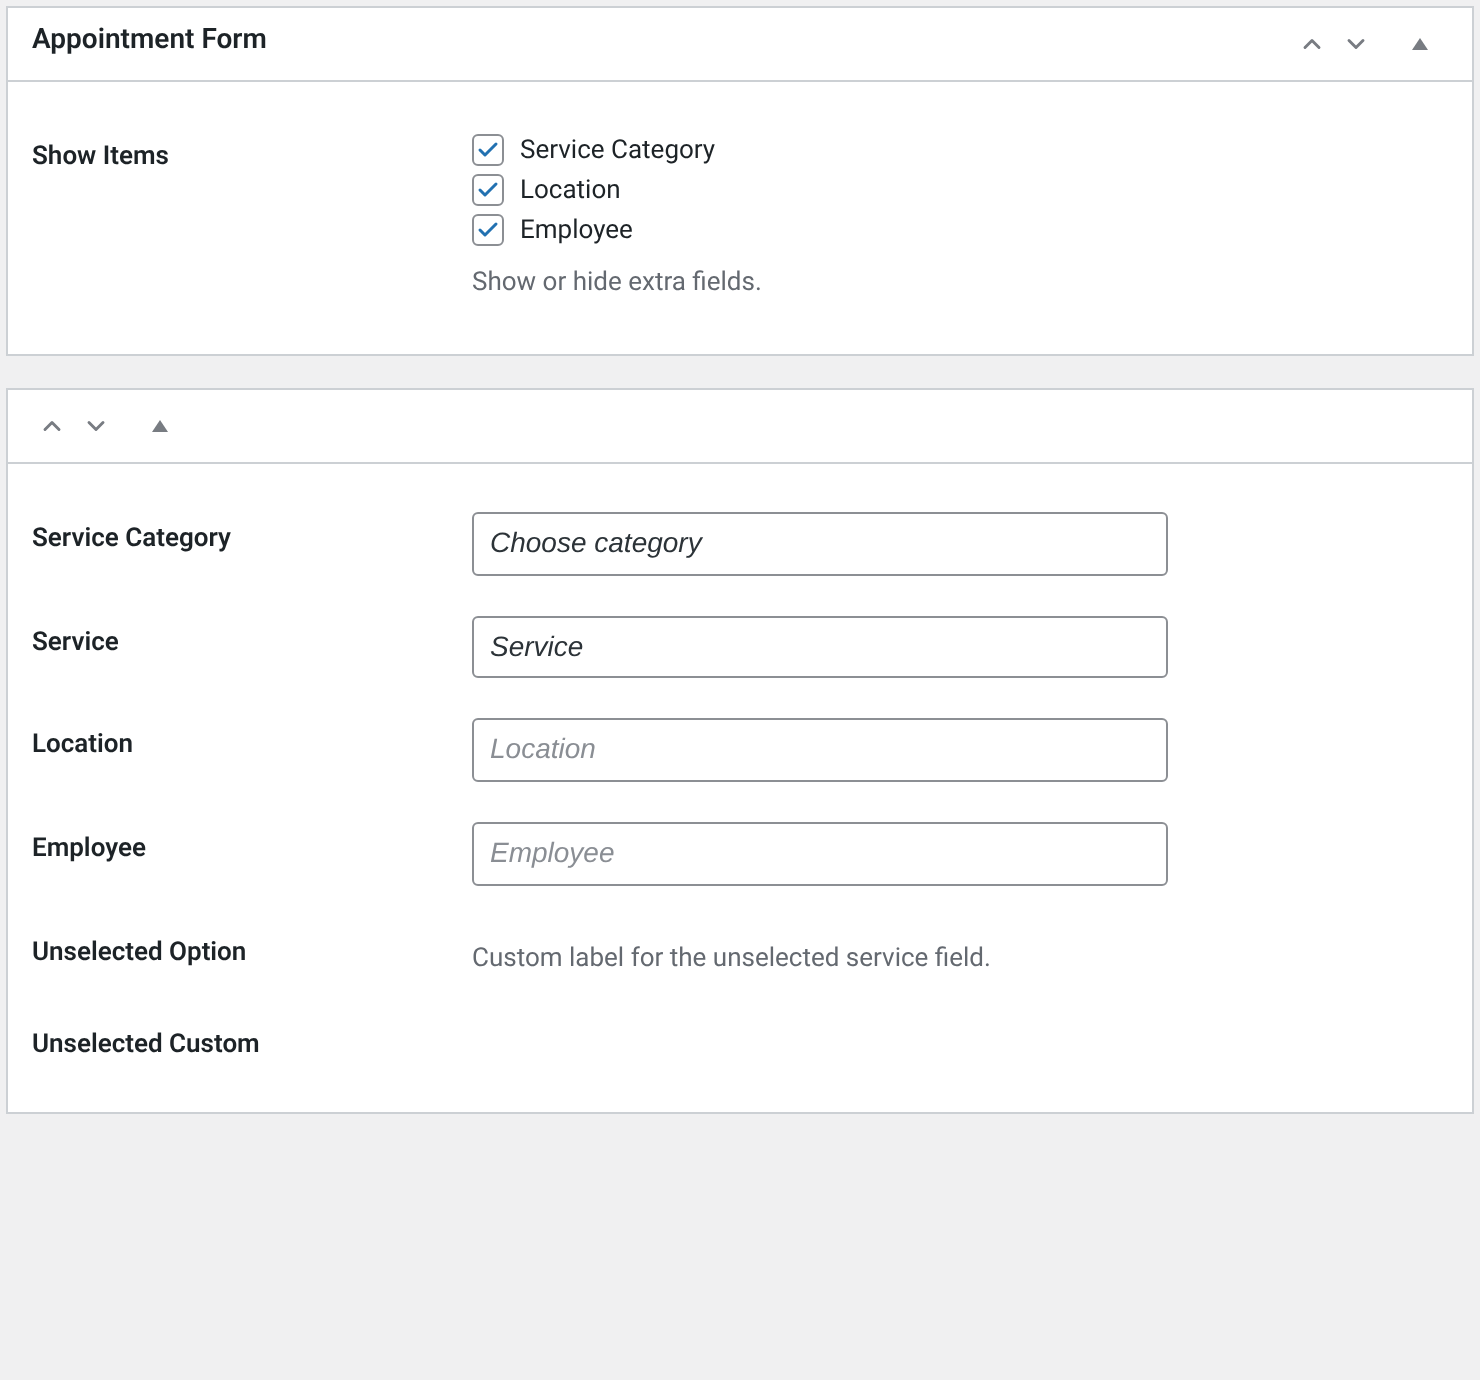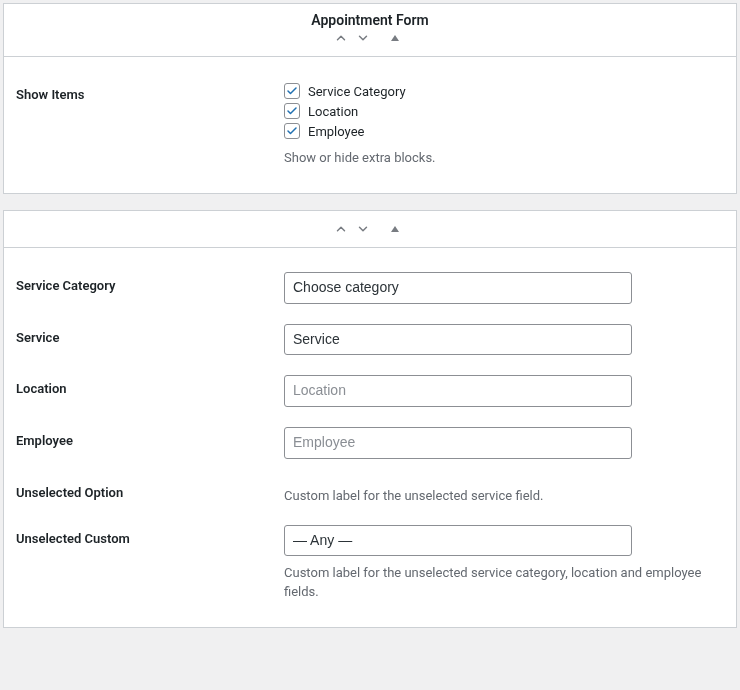--- a/index.html
+++ b/index.html
@@ -12,27 +12,25 @@
     color: #1d2327;
     width: 740px;
   }
   .panel {
     background: #fff;
     border: 1px solid #ccd0d4;
     margin: 0 3px 16px 3px;
   }
   .panel-header {
     display: flex;
-    align-items: center;
     padding: 8px 12px;
     border-bottom: 1px solid #ccd0d4;
     font-size: 14px;
     font-weight: 600;
     color: #1d2327;
-    flex-direction: column;
   }
   .panel-title {
     flex: 1;
   }
   .hdr-icons {
     display: flex;
     align-items: center;
     gap: 2px;
   }
   .chev-btn {
@@ -53,21 +51,20 @@
     color: #787c82;
     cursor: pointer;
     margin-left: 6px;
   }
   .panel-body {
     padding: 12px 12px 18px 12px;
   }
   .form-row {
     display: flex;
     padding: 12px 0 8px 0;
-    gap: 48px;
   }
   .row-label {
     flex: 0 0 220px;
     padding-top: 6px;
     font-weight: 600;
     font-size: 13px;
     color: #1d2327;
   }
   .row-field {
     flex: 1;
@@ -102,20 +99,21 @@
   .text-input {
     width: 348px;
     padding: 5px 8px;
     font-size: 14px;
     line-height: 1.4;
     color: #2c3338;
     border: 1px solid #8c8f94;
     border-radius: 3px;
     background: #fff;
     outline: none;
+    font-style: italic;
   }
   .text-input::placeholder { color: #8a8e94; }
 </style>
 </head>
 <body>
 
 <div class="panel" style="margin-top:3px;">
   <div class="panel-header">
     <span class="panel-title">Appointment Form</span>
     <div class="hdr-icons">
@@ -157,21 +155,21 @@
           <span>Location</span>
         </label>
         <label class="checkbox-line">
           <span class="wpcheck">
             <svg width="12" height="12" viewBox="0 0 24 24" fill="none" stroke="#2271b1" stroke-width="3" stroke-linecap="round" stroke-linejoin="round">
                 <polyline points="20 6 9 17 4 12"></polyline>
               </svg>
           </span>
           <span>Employee</span>
         </label>
-        <div class="description">Show or hide extra blocks.</div>
+        <div class="description">Show or hide extra fields.</div>
       </div>
     </div>
   </div>
 </div>
 
 <div class="panel">
   <div class="panel-header">
     <div class="hdr-icons">
       <span class="chev-btn">
         <svg width="14" height="14" viewBox="0 0 24 24" fill="none" stroke="currentColor" stroke-width="2.5" stroke-linecap="round" stroke-linejoin="round">
@@ -222,20 +220,16 @@
 
     <div class="form-row">
       <div class="row-label">Unselected Option</div>
       <div class="row-field">
         <div class="description">Custom label for the unselected service field.</div>
       </div>
     </div>
 
     <div class="form-row">
       <div class="row-label">Unselected Custom</div>
-      <div class="row-field">
-        <input class="text-input" type="text" value="— Any —" style="">
-        <div class="description">Custom label for the unselected service category, location and employee fields.</div>
-      </div>
     </div>
 
   </div>
 </div>
 
 </body></html>

